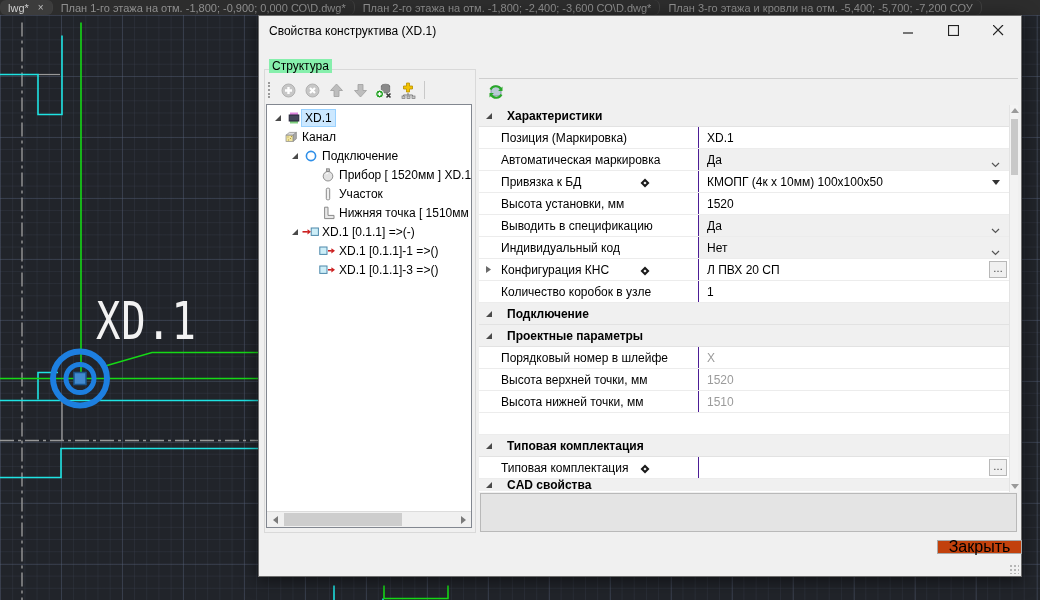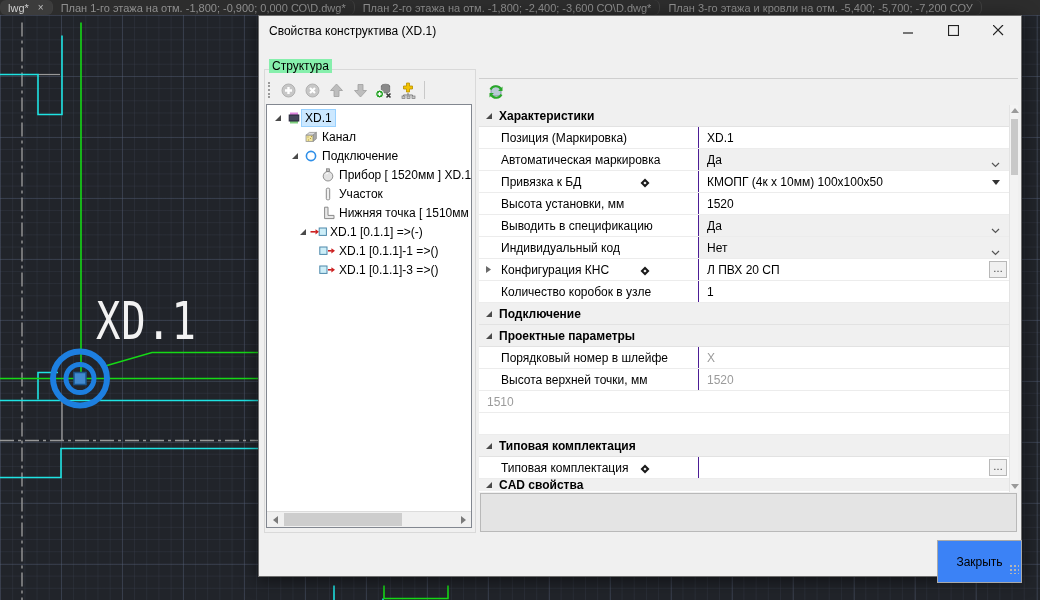--- a/index.html
+++ b/index.html
@@ -65,21 +65,21 @@
   .tri-l { width:0;height:0;border-top:4px solid transparent;border-bottom:4px solid transparent;border-right:5px solid #7a7a7a;}
   .tri-r { width:0;height:0;border-top:4px solid transparent;border-bottom:4px solid transparent;border-left:5px solid #7a7a7a;}
   .hthumb { position:absolute; left:17px; top:1px; width:118px; height:13px; background:#cdcdcd; }
 
   
   .prop-toolbar { position:absolute; left:220px; top:62px; width:539px; height:26px;
                   border-top:1px solid #cfcfcf; display:flex; align-items:center; padding-left:5px; }
   .prop-grid { position:absolute; left:220px; top:89px; width:530px; height:387px;
                background:#fff; overflow:hidden; }
   .prow { height:22px; display:flex; border-bottom:1px solid #ececec; }
-  .prow.section { background:#f0f0f0; font-weight:bold; border-bottom:1px solid #e2e2e2; }
+  .prow.section { background:#f0f0f0; font-weight:bold; border-bottom:1px solid #e2e2e2;gap:8px; }
   .prow.partial { height:12px; overflow:hidden; border-bottom:none; }
   .sec-tri { width:20px; display:flex; align-items:center; justify-content:center; }
   .plabel { width:220px; flex:0 0 220px; position:relative; display:flex; align-items:center;
             padding-left:22px; border-right:1px solid #4c1d95; overflow:hidden; white-space:nowrap; }
   .plabel .pexp { position:absolute; left:6px; }
   .diamond { position:absolute; right:48px; top:6px; }
   .pvalue { flex:1; position:relative; display:flex; align-items:center; padding-left:8px;
             overflow:hidden; white-space:nowrap; }
   .pvalue.ddown { background:#f0f0f0; }
   .pvalue .gray { color:#9b9b9b; }
@@ -92,22 +92,22 @@
   .vscroll { position:absolute; left:750px; top:89px; width:9px; height:387px; background:#f3f3f3;
              border-left:1px solid #e3e3e3; }
   .vthumb { position:absolute; left:1px; top:14px; width:7px; height:56px; background:#c8c8c8; }
   .varrow-up { position:absolute; left:1px; top:3px; width:0;height:0;
                border-left:4px solid transparent;border-right:4px solid transparent;border-bottom:5px solid #9a9a9a;}
   .varrow-dn { position:absolute; left:1px; bottom:3px; width:0;height:0;
                border-left:4px solid transparent;border-right:4px solid transparent;border-top:5px solid #9a9a9a;}
 
   .desc { position:absolute; left:221px; top:477px; width:537px; height:39px;
           background:#e4e4e4; border:1px solid #b9b9b9; }
-  .closebtn { position:absolute; left:678px; top:524px; width:85px; height:43px;
-              background:#3b82f6; border:1px solid #a9a9a9; font-size:12px; color:#000;
+  .closebtn { position:absolute; left:678px; top:524px; width:85px; height:14px;
+              background:#c2410c; border:1px solid #a9a9a9; font-size:16px; color:#000;
               display:flex; align-items:center; justify-content:center; }
   .grip-dots { position:absolute; right:2px; bottom:2px; width:10px; height:10px;
                background-image:radial-gradient(#b5b5b5 1px, transparent 1.2px);
                background-size:4px 4px; }
 </style>
 </head>
 <body>
 
 <div class="screen">
 
@@ -236,21 +236,21 @@
             </span>
             <span class="ticon">
               <svg width="16" height="16">
                 <path d="M5 2.5v3M7 2.5v3M9 2.5v3M11 2.5v3" stroke="#cc44cc" stroke-width="1.3"></path>
                 <path d="M5 10.5v3M7 10.5v3M9 10.5v3M11 10.5v3" stroke="#3bb53b" stroke-width="1.3"></path>
                 <rect x="3.2" y="5" width="9.6" height="6" fill="#45455a" stroke="#26263a"></rect>
               </svg>
             </span>
             <span class="tlabel sel">XD.1</span>
           </div>
-          <div class="trow" style="padding-left: 20px;">
+          <div class="trow" style="">
             <span class="texp"></span>
             <span class="ticon">
               <svg width="16" height="16">
                 <path d="M3 6.2 L6.4 3.4 H13.4 L10 6.2 Z" fill="#dcdcdc" stroke="#8a8a8a" stroke-width=".7"></path>
                 <path d="M10 12.6 L13.4 9.8 V3.4 L10 6.2 Z" fill="#a8a8a8" stroke="#8a8a8a" stroke-width=".7"></path>
                 <rect x="3" y="6.2" width="7" height="6.4" fill="#efe3a0" stroke="#8a8a8a" stroke-width=".7"></rect>
                 <path d="M4.5 8h1M7 9.5h1M5 11h1M8 7.5h1" stroke="#b49b3c" stroke-width="1"></path>
               </svg>
             </span>
             <span class="tlabel">Канал</span>
@@ -290,21 +290,21 @@
           </div>
           <div class="trow" style="padding-left: 37px;">
             <span class="texp"></span>
             <span class="ticon">
               <svg width="16" height="16">
                 <path d="M4.6 2.2 V13.6 H14 V10.4 H8 V2.2 Z" fill="#e8e8e8" stroke="#8a8a8a"></path>
               </svg>
             </span>
             <span class="tlabel">Нижняя точка [ 1510мм ]</span>
           </div>
-          <div class="trow" style="padding-left: 20px; margin-left: 8px;">
+          <div class="trow" style="padding-left: 20px;">
             <span class="texp">
               <svg width="8" height="8">
                 <path d="M1 7 L7 7 L7 1 Z" fill="#4a4a4a"></path>
               </svg>
             </span>
             <span class="ticon">
               <svg width="17" height="16">
                 <line x1="0.5" y1="7.8" x2="5.8" y2="7.8" stroke="#cc2020" stroke-width="1.6"></line>
                 <path d="M5.5 5.2 L9 7.8 L5.5 10.4 Z" fill="#cc2020"></path>
                 <rect x="9.2" y="4" width="7.2" height="7.4" fill="#cdeef8" stroke="#4d88aa"></rect>
@@ -479,20 +479,23 @@
         </div>
         <div class="prow">
           <div class="plabel">
             <span>Высота верхней точки, мм</span>
           </div>
           <div class="pvalue">
             <span class="gray">1520</span>
           </div>
         </div>
         <div class="prow">
+          <div class="plabel">
+            <span>Высота нижней точки, мм</span>
+          </div>
           <div class="pvalue">
             <span class="gray">1510</span>
           </div>
         </div>
         <div class="prow">
         </div>
         <div class="prow section">
           <span class="sec-tri">
             <svg width="8" height="8">
               <path d="M1 7 L7 7 L7 1 Z" fill="#4a4a4a"></path>

